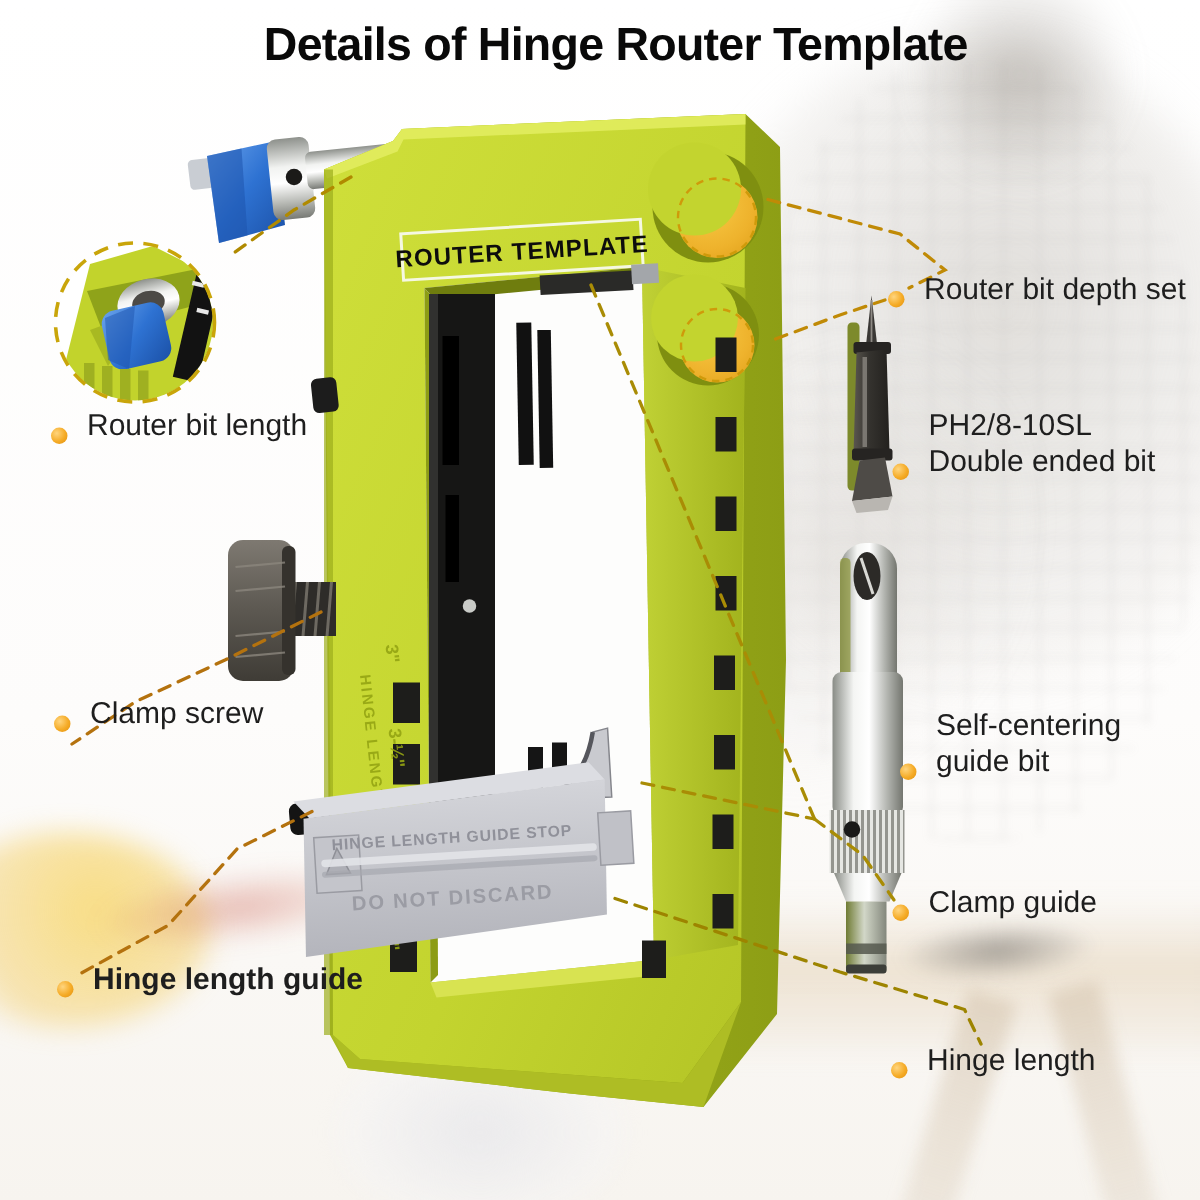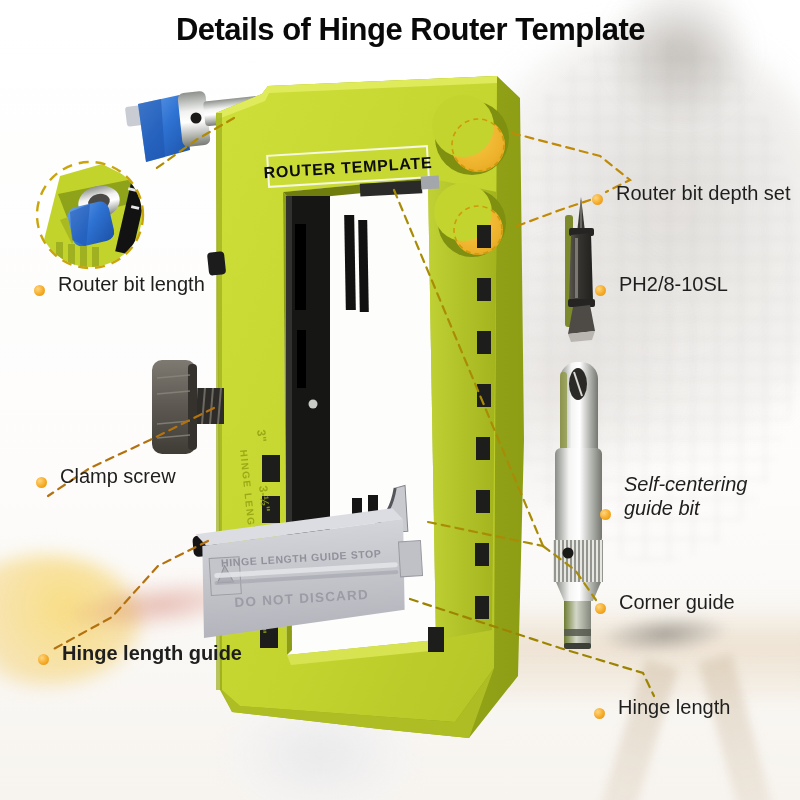--- a/index.html
+++ b/index.html
@@ -314,51 +314,52 @@
     <div class="lines">
         <span>Router bit depth set</span>
         <span></span>
       </div>
   </div>
 
   <div class="callout" style="left:595px;top:257px;margin-top:15px;">
     <span class="bullet"></span>
     <div class="lines">
         <span>PH2/8-10SL</span>
+        <span>Double ended bit</span>
       </div>
   </div>
 
   <div class="callout" style="left:34px;top:272px;">
     <span class="bullet"></span>
     <div class="lines">
         <span>Router bit length</span>
         <span></span>
       </div>
   </div>
 
   <div class="callout" style="left:36px;top:464px;">
     <span class="bullet"></span>
     <div class="lines">
         <span>Clamp screw</span>
         <span></span>
       </div>
   </div>
 
-  <div class="callout" style="left:600px;top:472px;font-style:italic;">
+  <div class="callout" style="left:600px;top:472px;">
     <span class="bullet"></span>
     <div class="lines">
         <span>Self-centering</span>
         <span>guide bit</span>
       </div>
   </div>
 
   <div class="callout" style="left:595px;top:590px;">
     <span class="bullet"></span>
     <div class="lines">
-        <span>Corner guide</span>
+        <span>Clamp guide</span>
         <span></span>
       </div>
   </div>
 
   <div class="callout" style="left:38px;top:641px;font-weight:bold;">
     <span class="bullet"></span>
     <div class="lines">
         <span>Hinge length guide</span>
         <span></span>
       </div>

